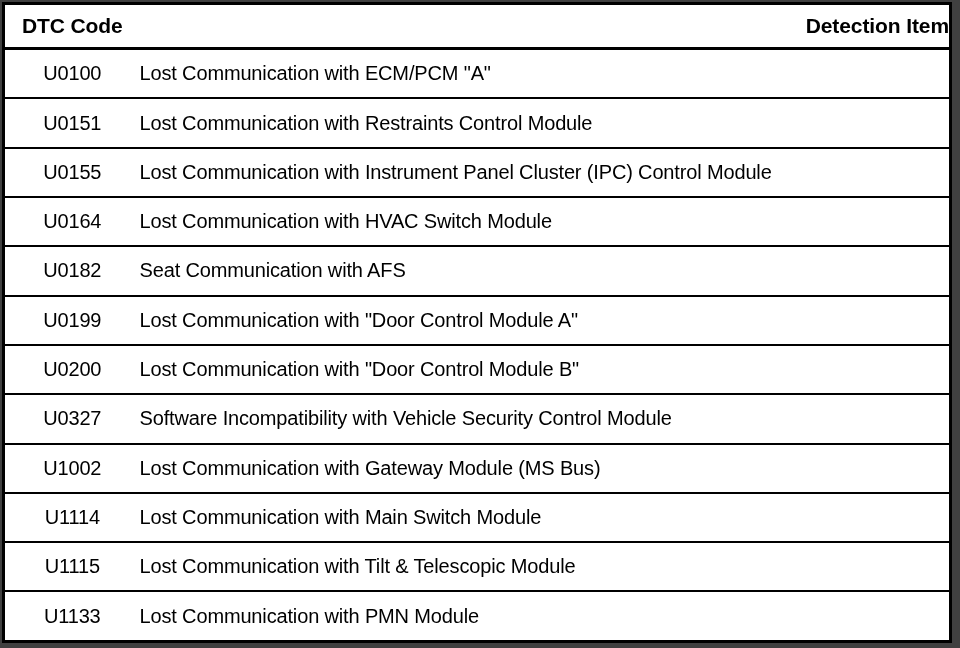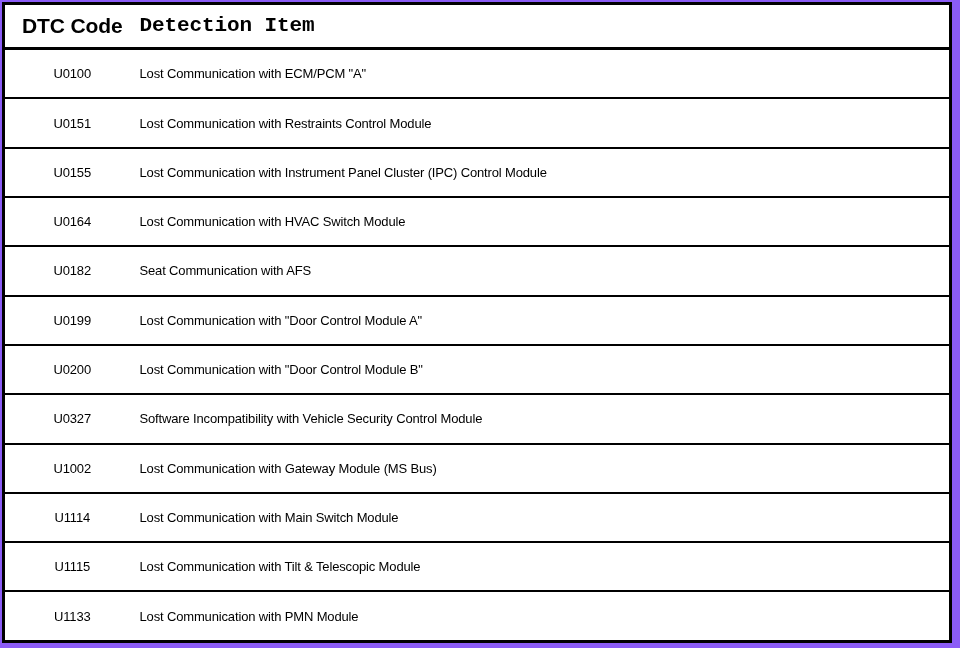--- a/index.html
+++ b/index.html
@@ -13,21 +13,21 @@
     height: 648px;
     overflow: hidden;
     font-family: "Liberation Sans", sans-serif;
     color: #000000;
   }
 
   .page {
     position: relative;
     width: 960px;
     height: 648px;
-    background: #8b5cf6;
+    background: #404040;
     box-sizing: border-box;
     padding: 2px 8px 5px 2px;
   }
 
   table.dtc-table {
     width: 100%;
     height: 100%;
     border-collapse: collapse;
     table-layout: fixed;
     background: #ffffff;
@@ -58,29 +58,28 @@
     line-height: 42px;
   }
 
   th.head-code {
     text-align: center;
     border-right: 3px solid #000000;
     padding: 0 4px;
   }
 
   th.head-item {
-    text-align: left;
+    text-align: right;
     padding: 0 6px;
-    font-family: Liberation Mono, monospace;
   }
 
   
   tbody tr.data-row td {
     border-top: 2px solid #000000;
-    font-size: 13px;
+    font-size: 20px;
     height: 43px;
     line-height: 43px;
     letter-spacing: -0.15px;
   }
 
   tbody tr.data-row:first-child td {
     border-top: 0;
   }
 
   td.cell-code {

